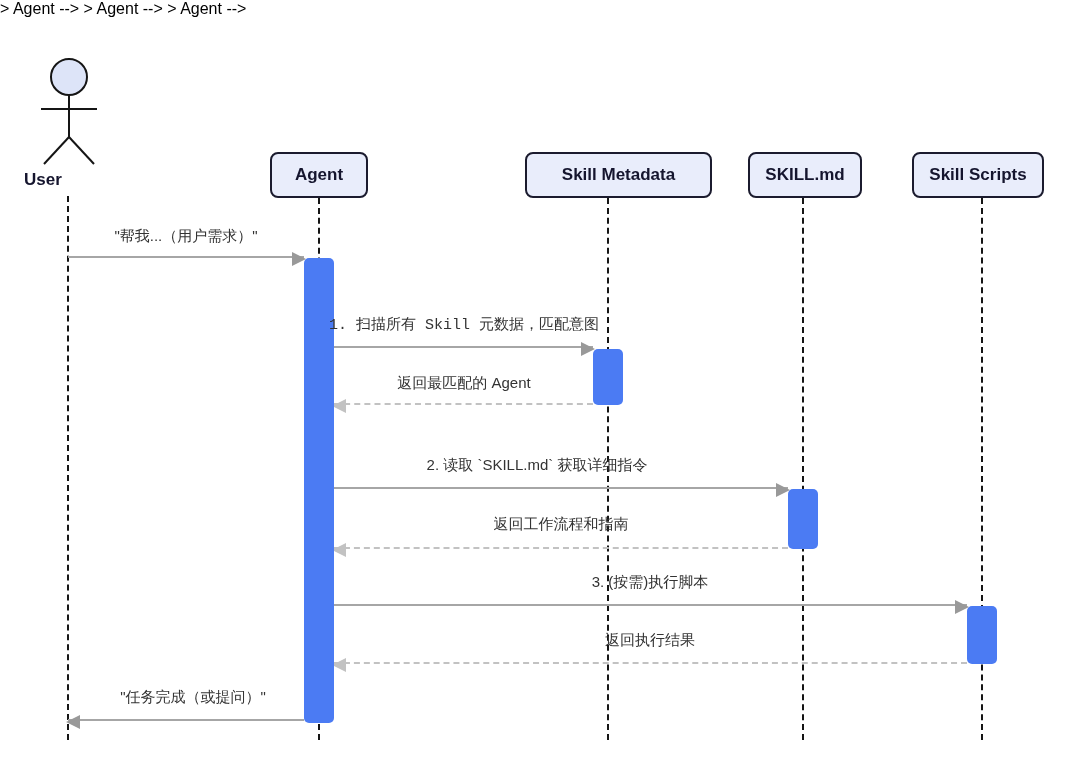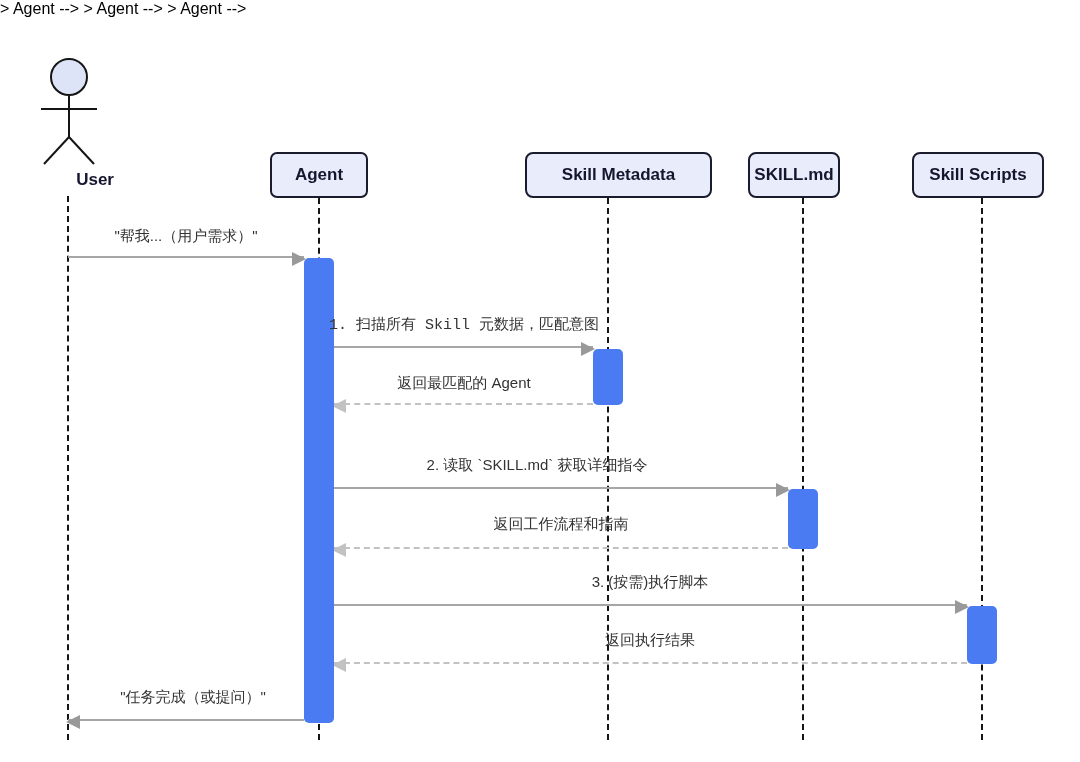--- a/index.html
+++ b/index.html
@@ -27,21 +27,21 @@
   .ah-left{left:-2px;border-top:7px solid transparent;border-bottom:7px solid transparent;border-right:14px solid #999999;}
   .msg-line.dashed .ah-left{border-right-color:#c2c2c2;}
   
   .msg-label{
     position:absolute;transform:translateX(-50%);white-space:nowrap;
     font-size:15px;color:#333333;z-index:5;line-height:20px;
   }
   
   .actor-figure{position:absolute;z-index:3;}
   .actor-label{
-    position:absolute;text-align:right;font-weight:bold;font-size:17px;color:#15152e;z-index:3;
+    position:absolute;text-align:left;font-weight:bold;font-size:17px;color:#15152e;z-index:3;
   }
 </style>
 </head>
 <body>
 
 <div class="canvas">
 
   
   <div class="lifeline" style="left:67px;top:196px;height:544px;"></div>
   <div class="lifeline" style="left:318px;top:198px;height:542px;"></div>
@@ -55,27 +55,27 @@
       <circle cx="35" cy="25" r="18" fill="#dde4f8" stroke="#151515" stroke-width="2"></circle>
       <line x1="35" y1="43" x2="35" y2="85" stroke="#151515" stroke-width="2"></line>
       <line x1="7" y1="57" x2="63" y2="57" stroke="#151515" stroke-width="2"></line>
       <line x1="35" y1="85" x2="10" y2="112" stroke="#151515" stroke-width="2"></line>
       <line x1="35" y1="85" x2="60" y2="112" stroke="#151515" stroke-width="2"></line>
     </svg>
   </div>
   <div class="actor-label" style="left:24px;top:170px;width:90px;">User</div>
 
   
-  <div class="participant" style="left:270px;top:152px;width:98px;border-radius:7px;">
+  <div class="participant" style="left:270px;top:152px;width:98px;">
     <span>Agent</span>
   </div>
   <div class="participant" style="left:525px;top:152px;width:187px;">
     <span>Skill Metadata</span>
   </div>
-  <div class="participant" style="left:748px;top:152px;width:92px;">
+  <div class="participant" style="left:748px;top:152px;width:114px;">
     <span>SKILL.md</span>
   </div>
   <div class="participant" style="left:912px;top:152px;width:132px;">
     <span>Skill Scripts</span>
   </div>
 
   
   <div class="activation" style="left:304px;top:258px;height:465px;"></div>
   <div class="activation" style="left:593px;top:349px;height:56px;"></div>
   <div class="activation" style="left:788px;top:489px;height:60px;"></div>

